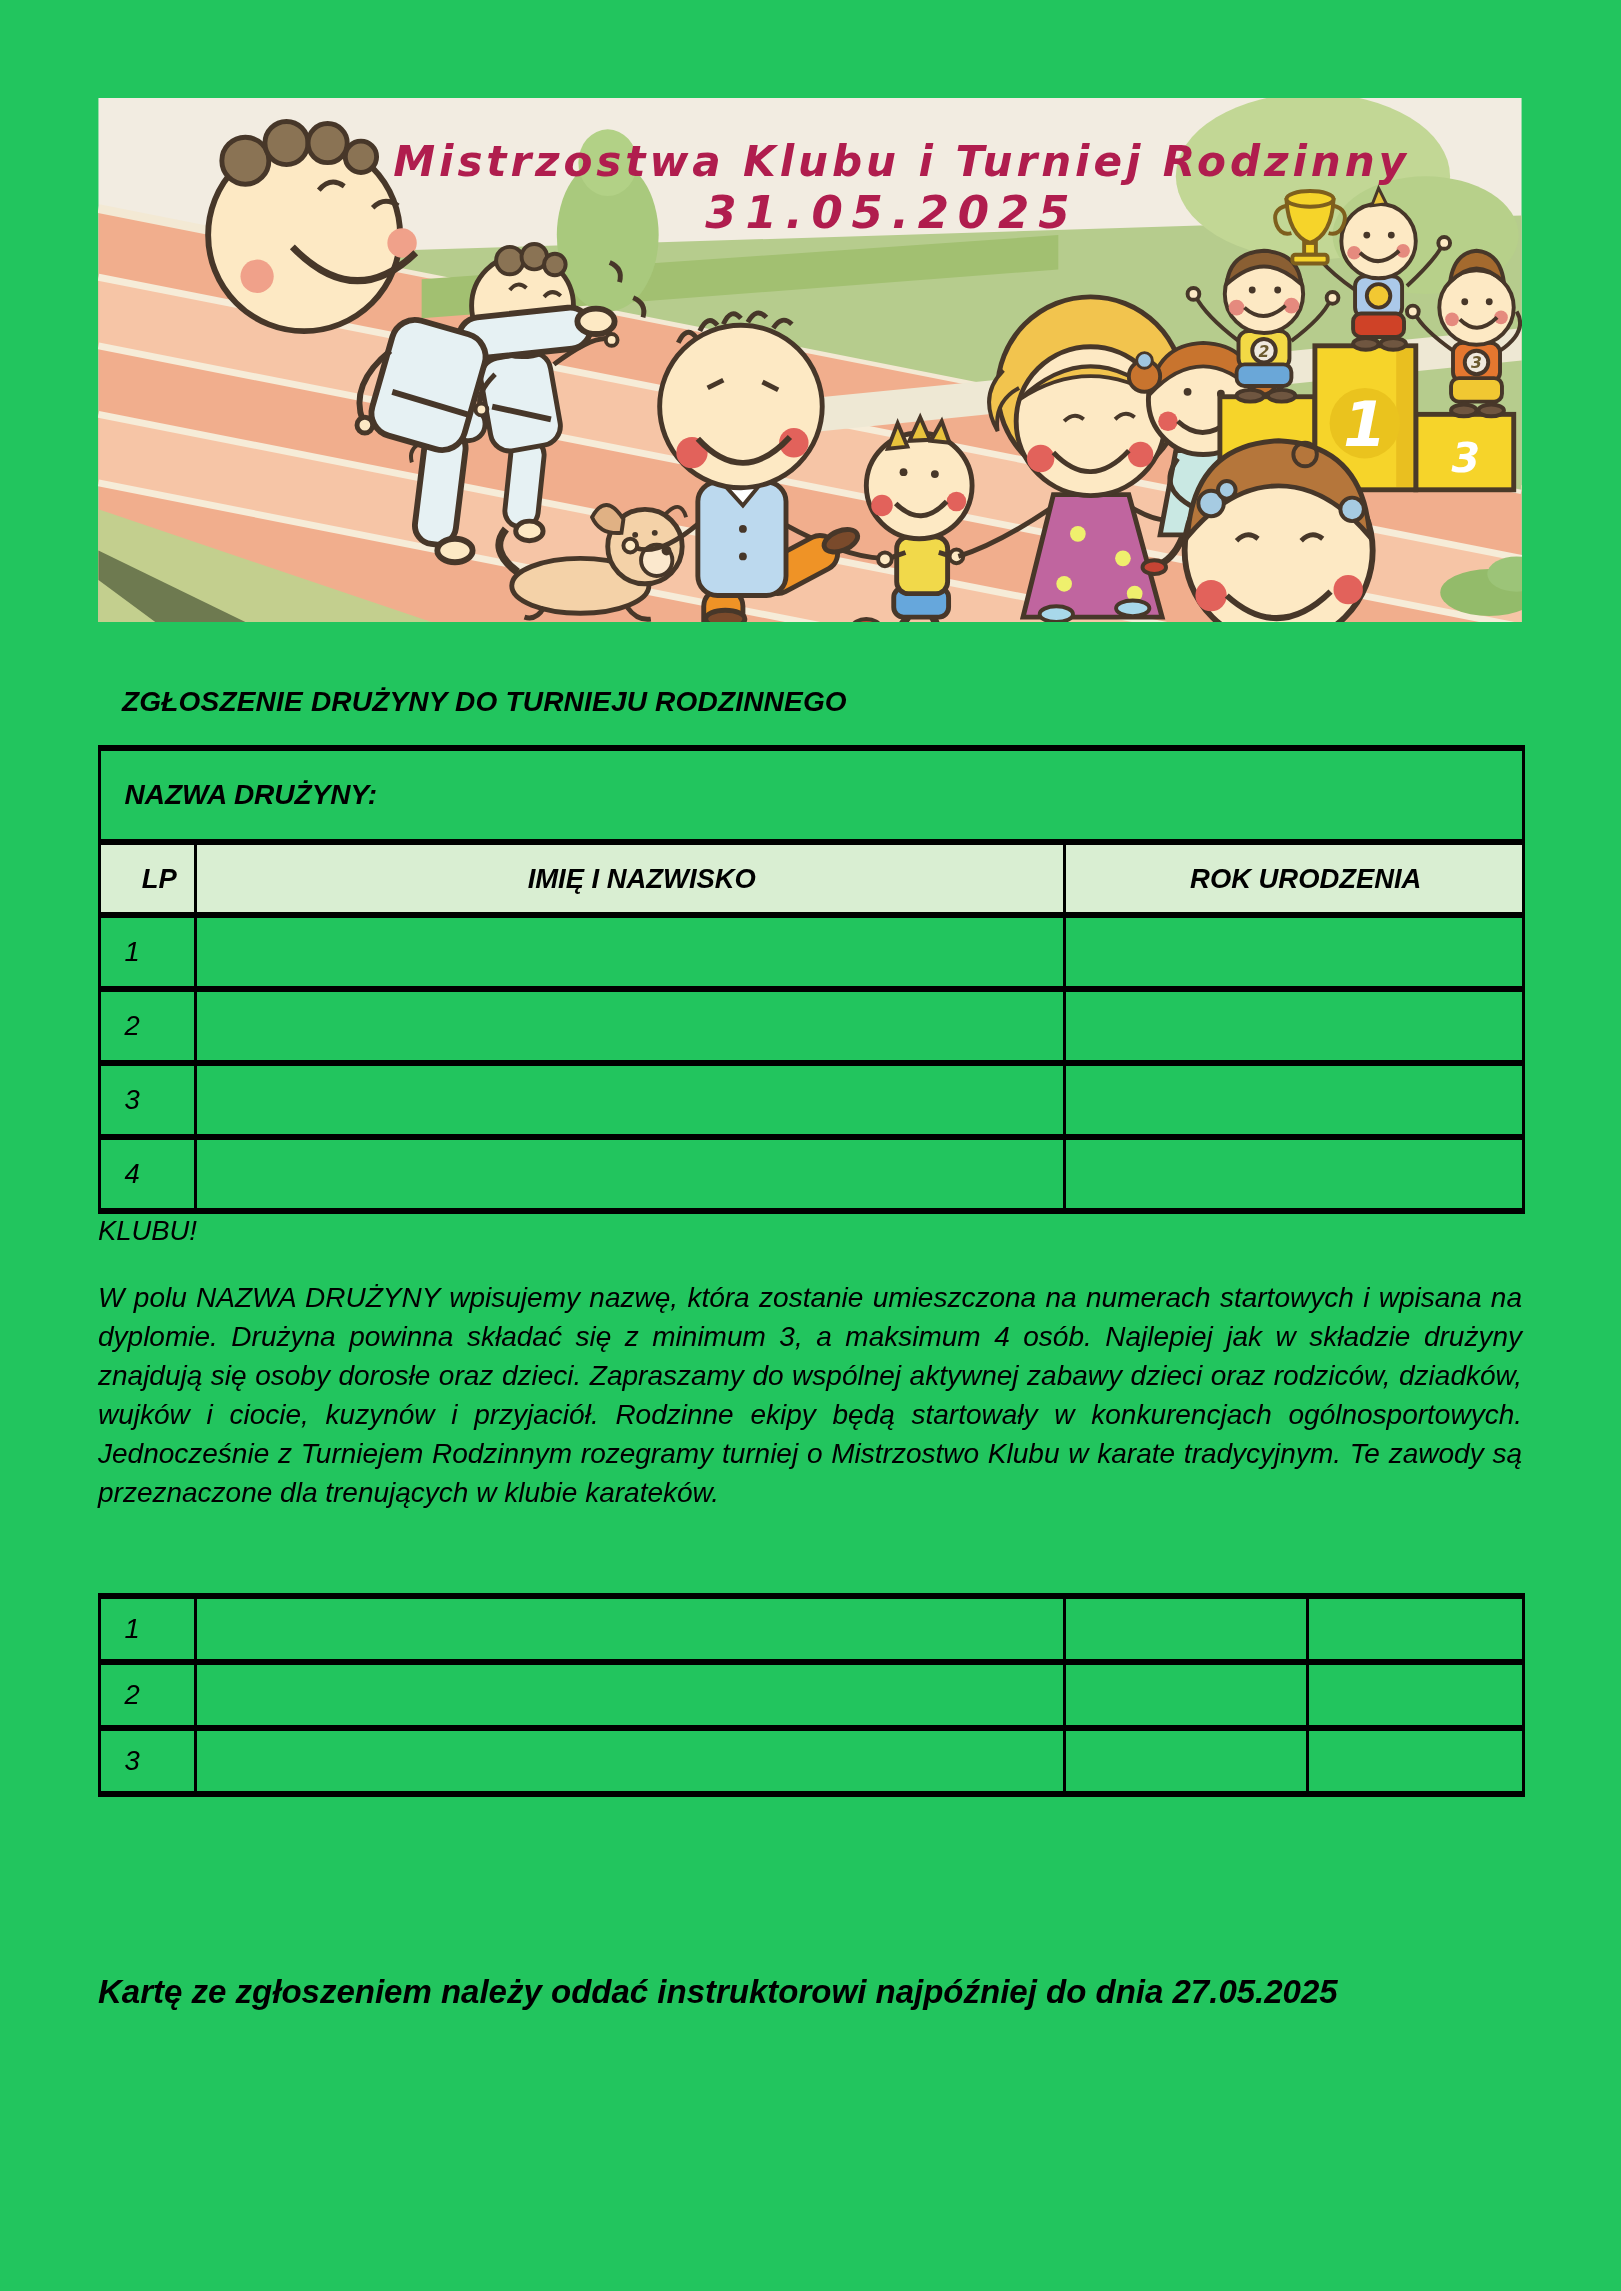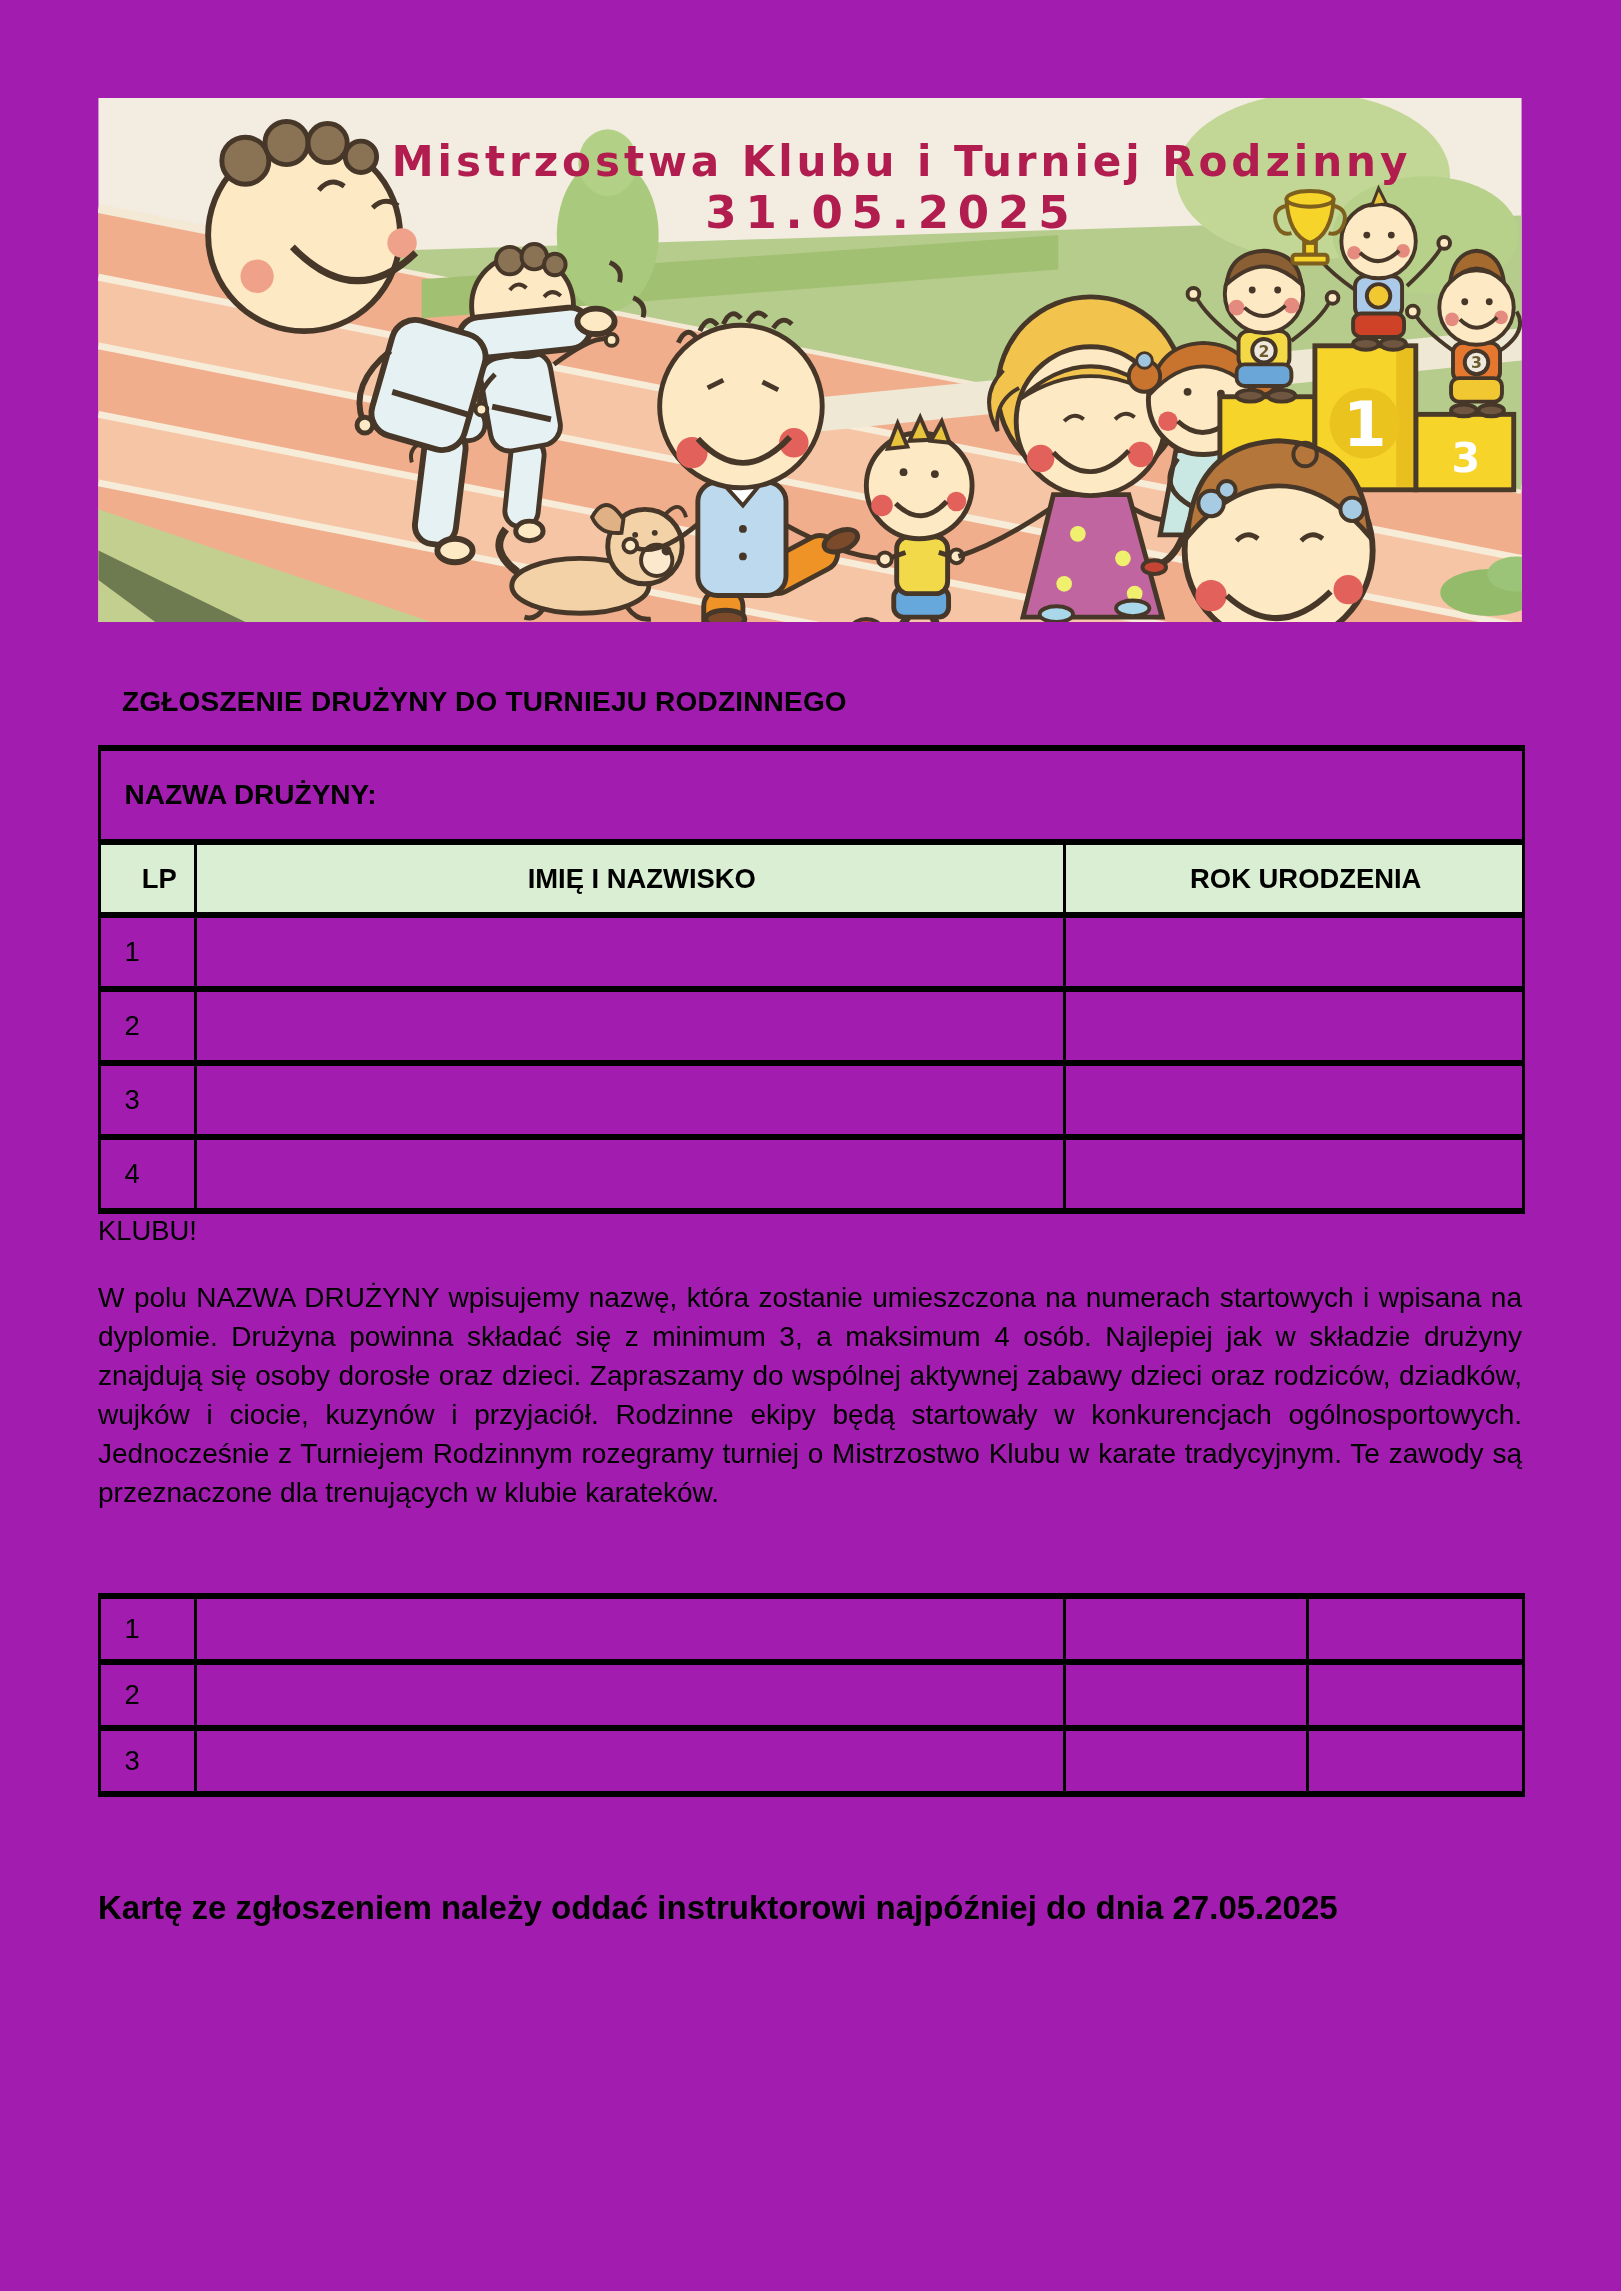--- a/index.html
+++ b/index.html
@@ -1,18 +1,18 @@
 <!DOCTYPE html>
 <html style="--header-bg: #d9eed2; --title-color: #b01d4e;"><head>
 <meta charset="utf-8">
 <style>
   html,body { margin:0; padding:0; background:#ffffff; }
   .page {
-    position:relative; width:1621px; height:2292px; background:#a21caf;
-    font-family:"Liberation Sans", sans-serif; color:#000; overflow:hidden;
+    position:relative; width:1621px; height:2292px; background:#22c55e;
+    font-family:"Liberation Sans", sans-serif; color:#000; overflow:hidden;font-style:italic;
   }
   .banner { position:absolute; left:98px; top:98px; width:1424px; height:524px; }
   .banner svg { display:block; }
 
   .sec-heading {
     position:absolute; left:98px; width:1424px;
     font-weight:bold; font-size:28px; letter-spacing:0.2px; white-space:nowrap;
   }
   #heading1 { top:686px;margin-left:24px; }
   #heading2 { top:1535px; }
@@ -38,21 +38,21 @@
   #table1 .r-data td  { height:68px; }
   #table2 .r-head th  { height:59px; }
   #table2 .r-data td  { height:60px; }
 
   .note-label { position:absolute; left:98px; top:1215px; font-size:27.4px; }
   .note-body {
     position:absolute; left:98px; top:1278px; width:1424px;
     font-size:28px; line-height:39px; text-align:justify;
   }
   .footer-line {
-    position:absolute; left:98px; top:1889px; width:1522px;
+    position:absolute; left:98px; top:1973px; width:1522px;
     font-weight:bold; font-size:33px; white-space:nowrap;
   }
 
   
   .b-title { font-family:"DejaVu Sans", sans-serif; font-weight:bold; font-size:43px; letter-spacing:4px; fill:var(--title-color,#b01d4e); }
   .b-date  { font-family:"DejaVu Sans", sans-serif; font-weight:bold; font-size:46px; letter-spacing:9px; fill:var(--title-color,#b01d4e); }
   .p-num1  { font-family:"DejaVu Sans", sans-serif; font-weight:bold; font-size:64px; fill:#ffffff; }
   .p-num3  { font-family:"DejaVu Sans", sans-serif; font-weight:bold; font-size:42px; fill:#ffffff; }
   .m-num   { font-family:"DejaVu Sans", sans-serif; font-weight:bold; font-size:16px; fill:#6b5b2f; }
 </style>

